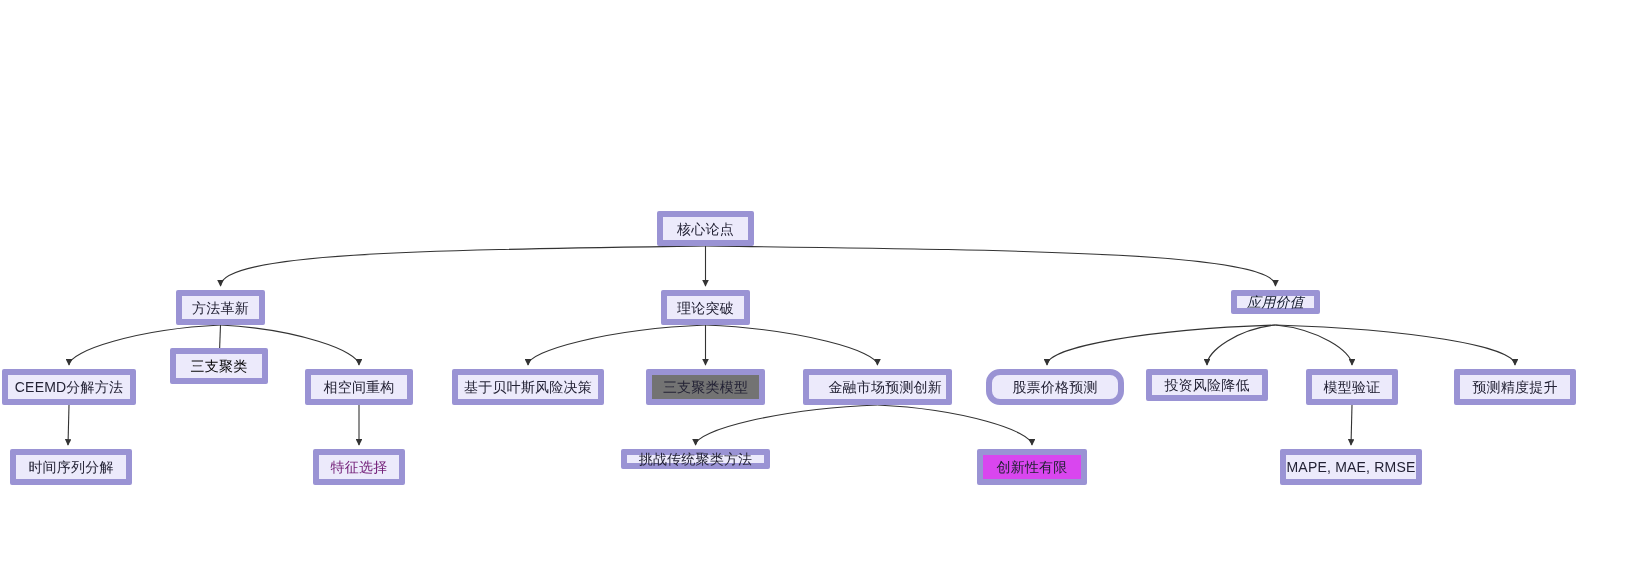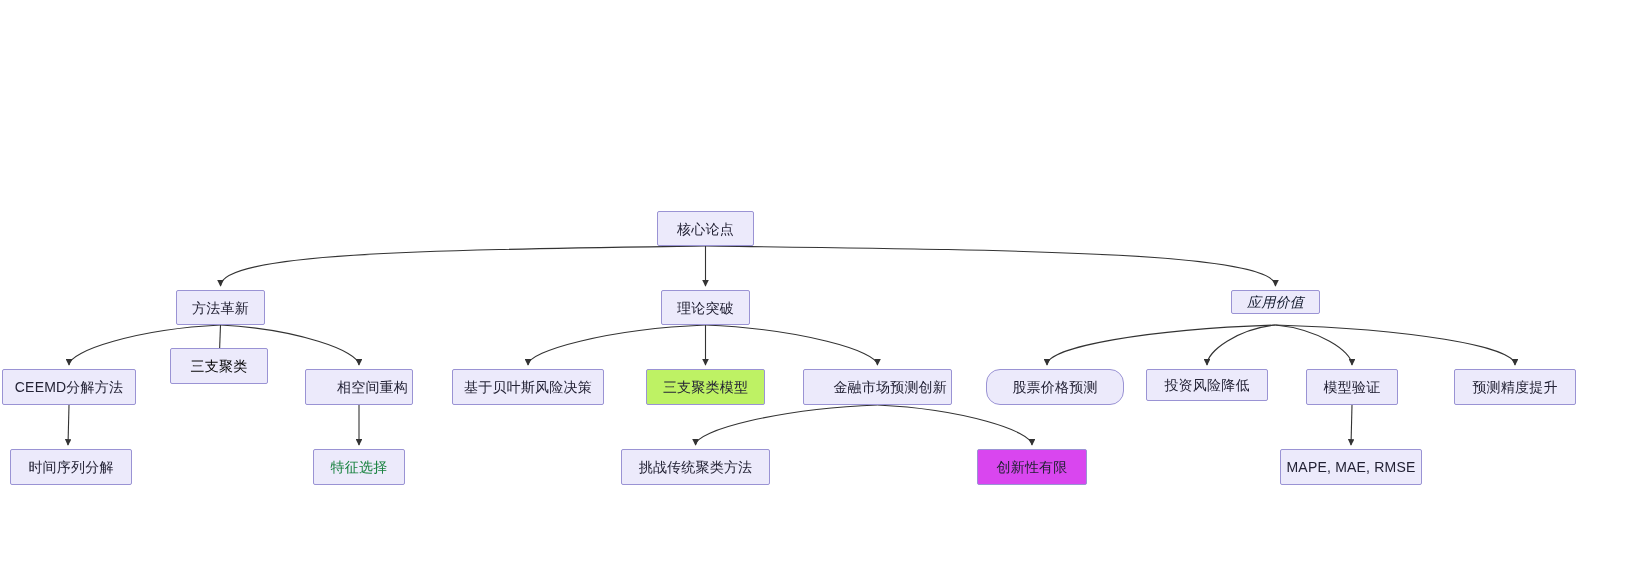--- a/index.html
+++ b/index.html
@@ -14,21 +14,21 @@
     position:absolute;left:0;top:0;width:1628px;height:576px;
   }
   svg.edges{
     position:absolute;left:0;top:0;width:1628px;height:576px;
     pointer-events:none;
   }
   .node{
     position:absolute;
     box-sizing:border-box;
     background:#ECEAFB;
-    border:1px solid #f97316;
+    border:6px solid #f97316;
     border-radius:2px;
     display:flex;
     align-items:center;
     justify-content:center;
     color:#232235;
     font-size:14px;
     line-height:1;
     white-space:nowrap;
     letter-spacing:0.2px;
   }
@@ -80,51 +80,51 @@
       </div>
       <div class="node" style="left: 1231px; top: 290px; width: 89px; height: 24px; background: rgb(236, 234, 251); border-color: rgb(154, 147, 212); color: #0f172a; font-style: italic;">
         <span class="node-label">应用价值</span>
       </div>
       <div class="node" style="left: 2px; top: 369px; width: 134px; height: 36px; background: rgb(236, 234, 251); border-color: rgb(154, 147, 212); color: rgb(35, 34, 53);">
         <span class="node-label">CEEMD分解方法</span>
       </div>
       <div class="node" style="left: 170px; top: 348px; width: 98px; height: 36px; background: rgb(236, 234, 251); border-color: rgb(154, 147, 212); color: #000000;">
         <span class="node-label">三支聚类</span>
       </div>
-      <div class="node" style="left: 305px; top: 369px; width: 108px; height: 36px; background: rgb(236, 234, 251); border-color: rgb(154, 147, 212); color: rgb(35, 34, 53); justify-content: flex-end;">
+      <div class="node" style="left: 305px; top: 369px; width: 108px; height: 36px; background: rgb(236, 234, 251); border-color: rgb(154, 147, 212); color: rgb(35, 34, 53);">
         <span class="node-label">相空间重构</span>
       </div>
       <div class="node" style="left: 452px; top: 369px; width: 152px; height: 36px; background: rgb(236, 234, 251); border-color: rgb(154, 147, 212); color: rgb(35, 34, 53); align-items: center;">
         <span class="node-label">基于贝叶斯风险决策</span>
       </div>
-      <div class="node" style="left: 646px; top: 369px; width: 119px; height: 36px; background: #bef264; border-color: rgb(154, 147, 212); color: rgb(35, 34, 53);">
+      <div class="node" style="left: 646px; top: 369px; width: 119px; height: 36px; background: #737373; border-color: rgb(154, 147, 212); color: rgb(35, 34, 53);">
         <span class="node-label">三支聚类模型</span>
       </div>
       <div class="node" style="left: 803px; top: 369px; width: 149px; height: 36px; background: rgb(236, 234, 251); border-color: rgb(154, 147, 212); color: rgb(35, 34, 53); justify-content: flex-end;">
         <span class="node-label">金融市场预测创新</span>
       </div>
       <div class="node" style="left: 986px; top: 369px; width: 138px; height: 36px; background: rgb(236, 234, 251); border-color: rgb(154, 147, 212); color: rgb(35, 34, 53); border-radius: 14px;">
         <span class="node-label">股票价格预测</span>
       </div>
       <div class="node" style="left: 1146px; top: 369px; width: 122px; height: 32px; background: rgb(236, 234, 251); border-color: rgb(154, 147, 212); color: rgb(35, 34, 53);">
         <span class="node-label">投资风险降低</span>
       </div>
       <div class="node" style="left: 1306px; top: 369px; width: 92px; height: 36px; background: rgb(236, 234, 251); border-color: rgb(154, 147, 212); color: rgb(35, 34, 53);">
         <span class="node-label">模型验证</span>
       </div>
       <div class="node" style="left: 1454px; top: 369px; width: 122px; height: 36px; background: rgb(236, 234, 251); border-color: rgb(154, 147, 212); color: rgb(35, 34, 53);">
         <span class="node-label">预测精度提升</span>
       </div>
       <div class="node" style="left: 10px; top: 449px; width: 122px; height: 36px; background: rgb(236, 234, 251); border-color: rgb(154, 147, 212); color: rgb(35, 34, 53);">
         <span class="node-label">时间序列分解</span>
       </div>
-      <div class="node" style="left: 313px; top: 449px; width: 92px; height: 36px; background: rgb(236, 234, 251); border-color: rgb(154, 147, 212); color: #15803d;">
+      <div class="node" style="left: 313px; top: 449px; width: 92px; height: 36px; background: rgb(236, 234, 251); border-color: rgb(154, 147, 212); color: #701a75;">
         <span class="node-label">特征选择</span>
       </div>
-      <div class="node" style="left: 621px; top: 449px; width: 149px; height: 36px; background: rgb(236, 234, 251); border-color: rgb(154, 147, 212); color: rgb(35, 34, 53);">
+      <div class="node" style="left: 621px; top: 449px; width: 149px; height: 20px; background: rgb(236, 234, 251); border-color: rgb(154, 147, 212); color: rgb(35, 34, 53);">
         <span class="node-label">挑战传统聚类方法</span>
       </div>
       <div class="node" style="left: 977px; top: 449px; width: 110px; height: 36px; background: #d946ef; border-color: rgb(154, 147, 212); color: rgb(35, 34, 53);">
         <span class="node-label">创新性有限</span>
       </div>
       <div class="node" style="left: 1280px; top: 449px; width: 142px; height: 36px; background: rgb(236, 234, 251); border-color: rgb(154, 147, 212); color: rgb(35, 34, 53);">
         <span class="node-label">MAPE, MAE, RMSE</span>
       </div>
     </div>
 </div>

